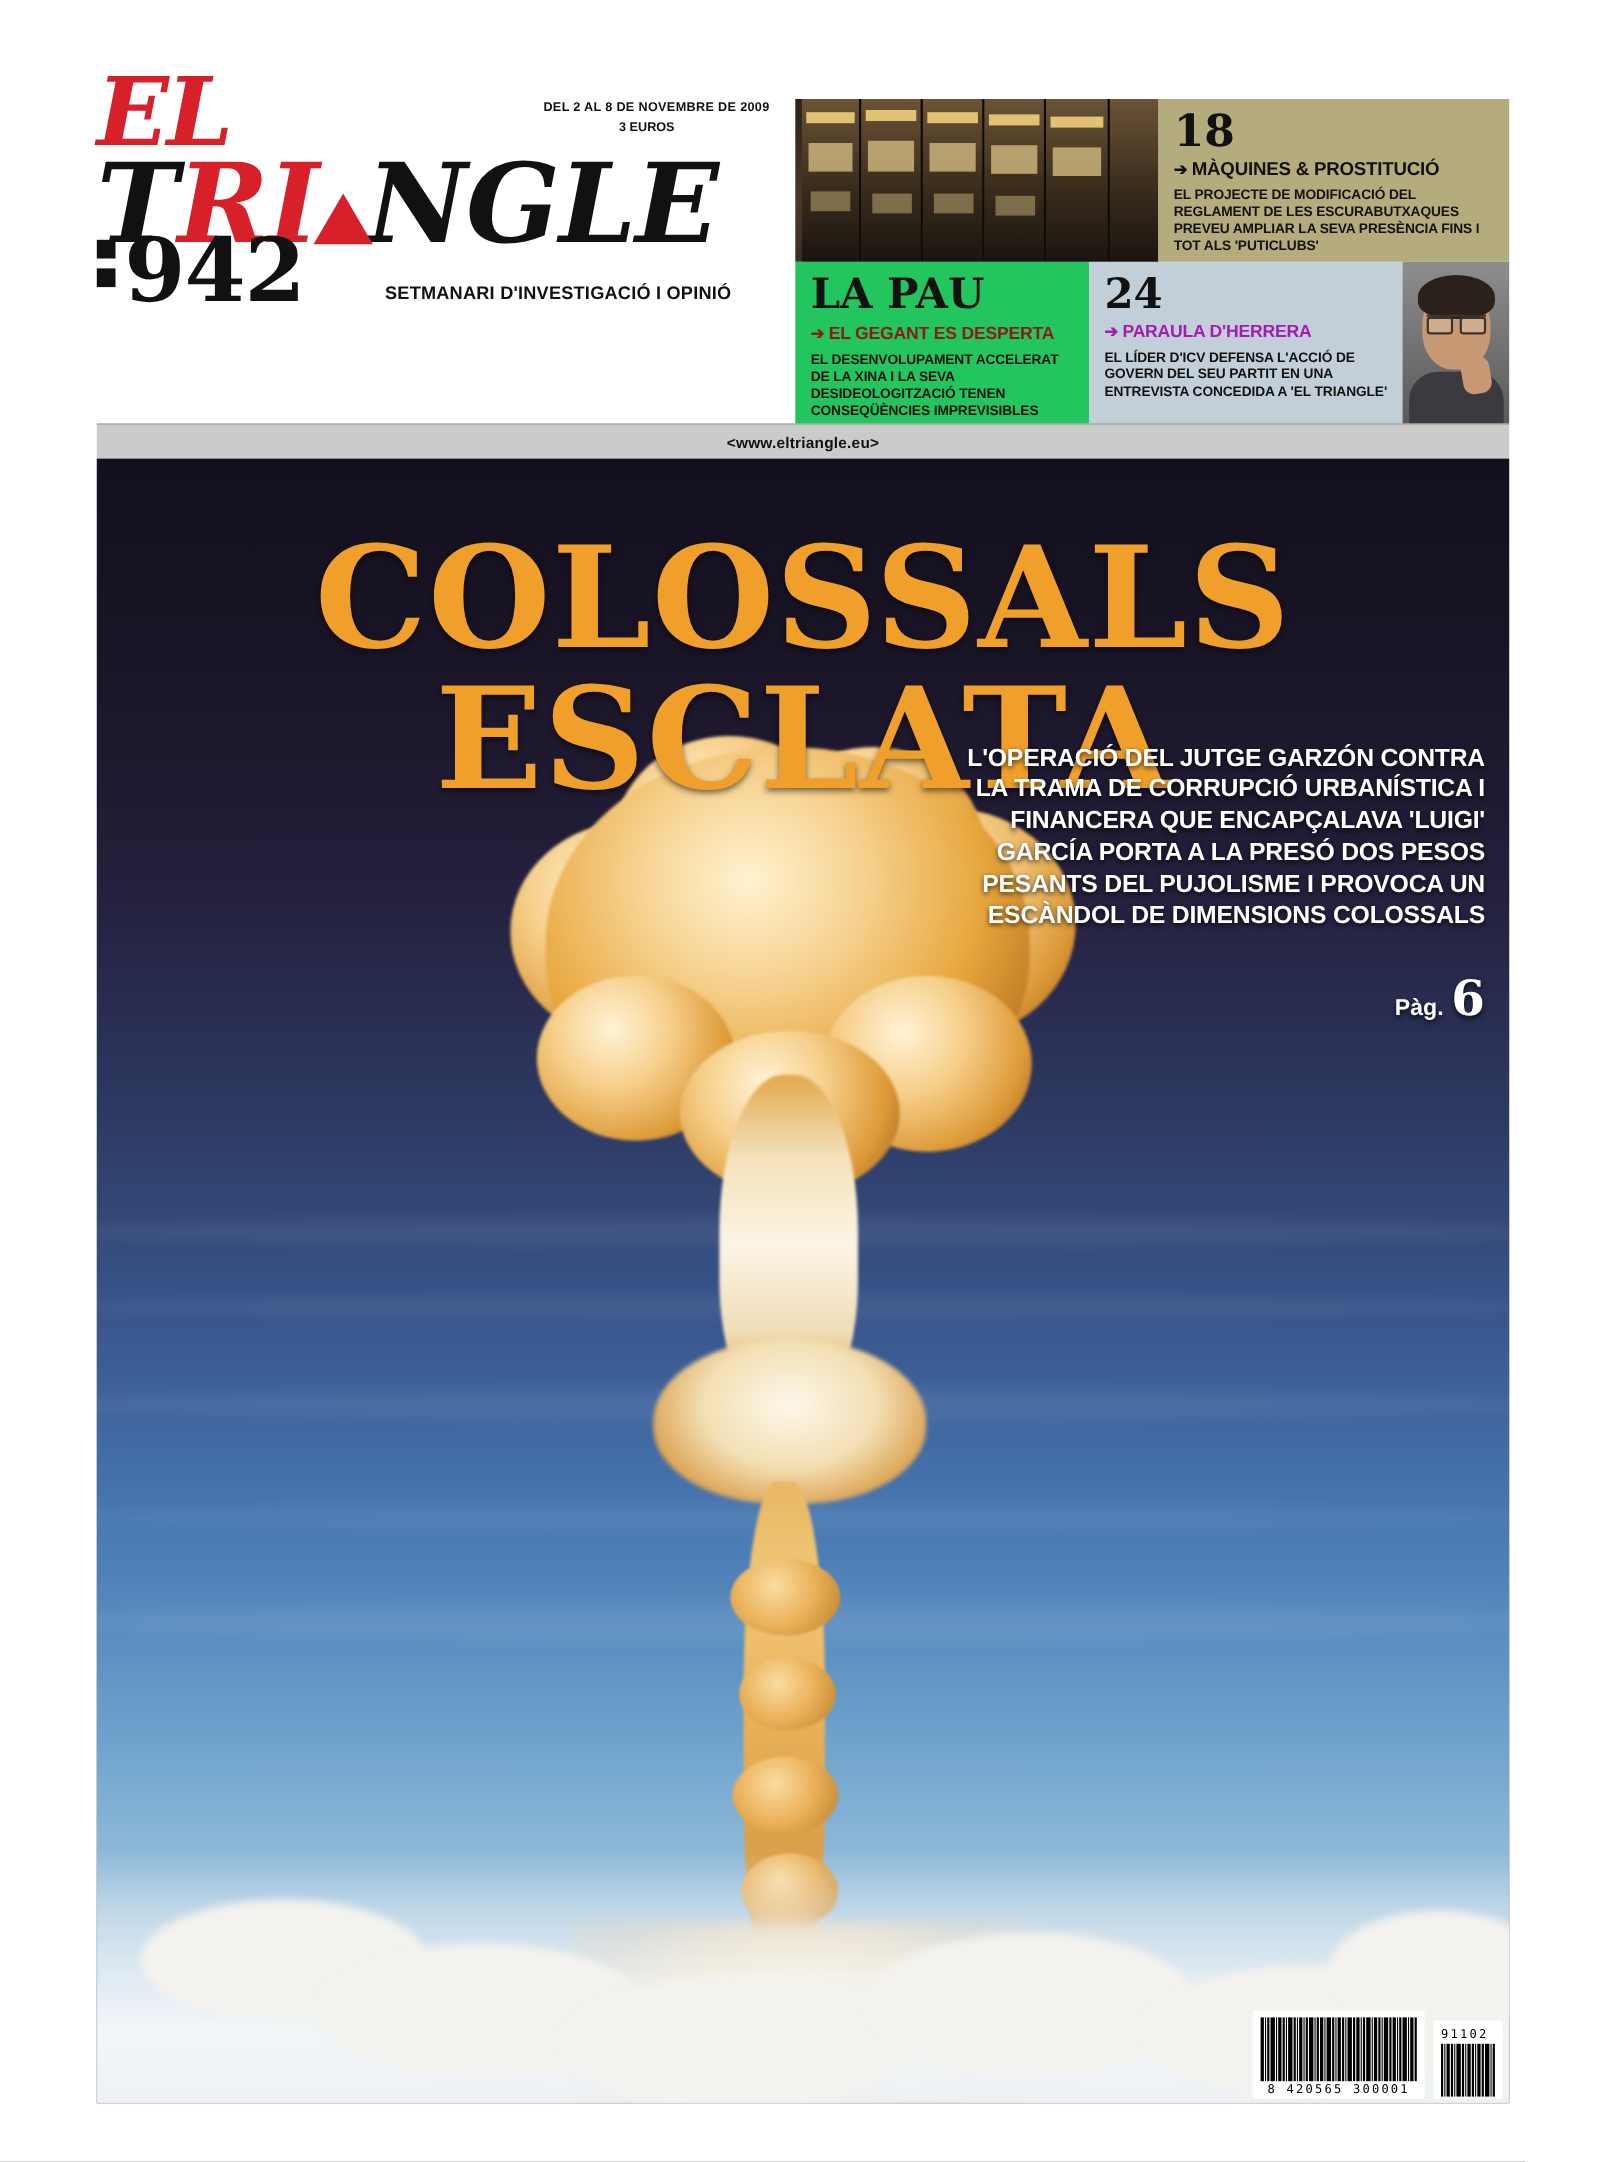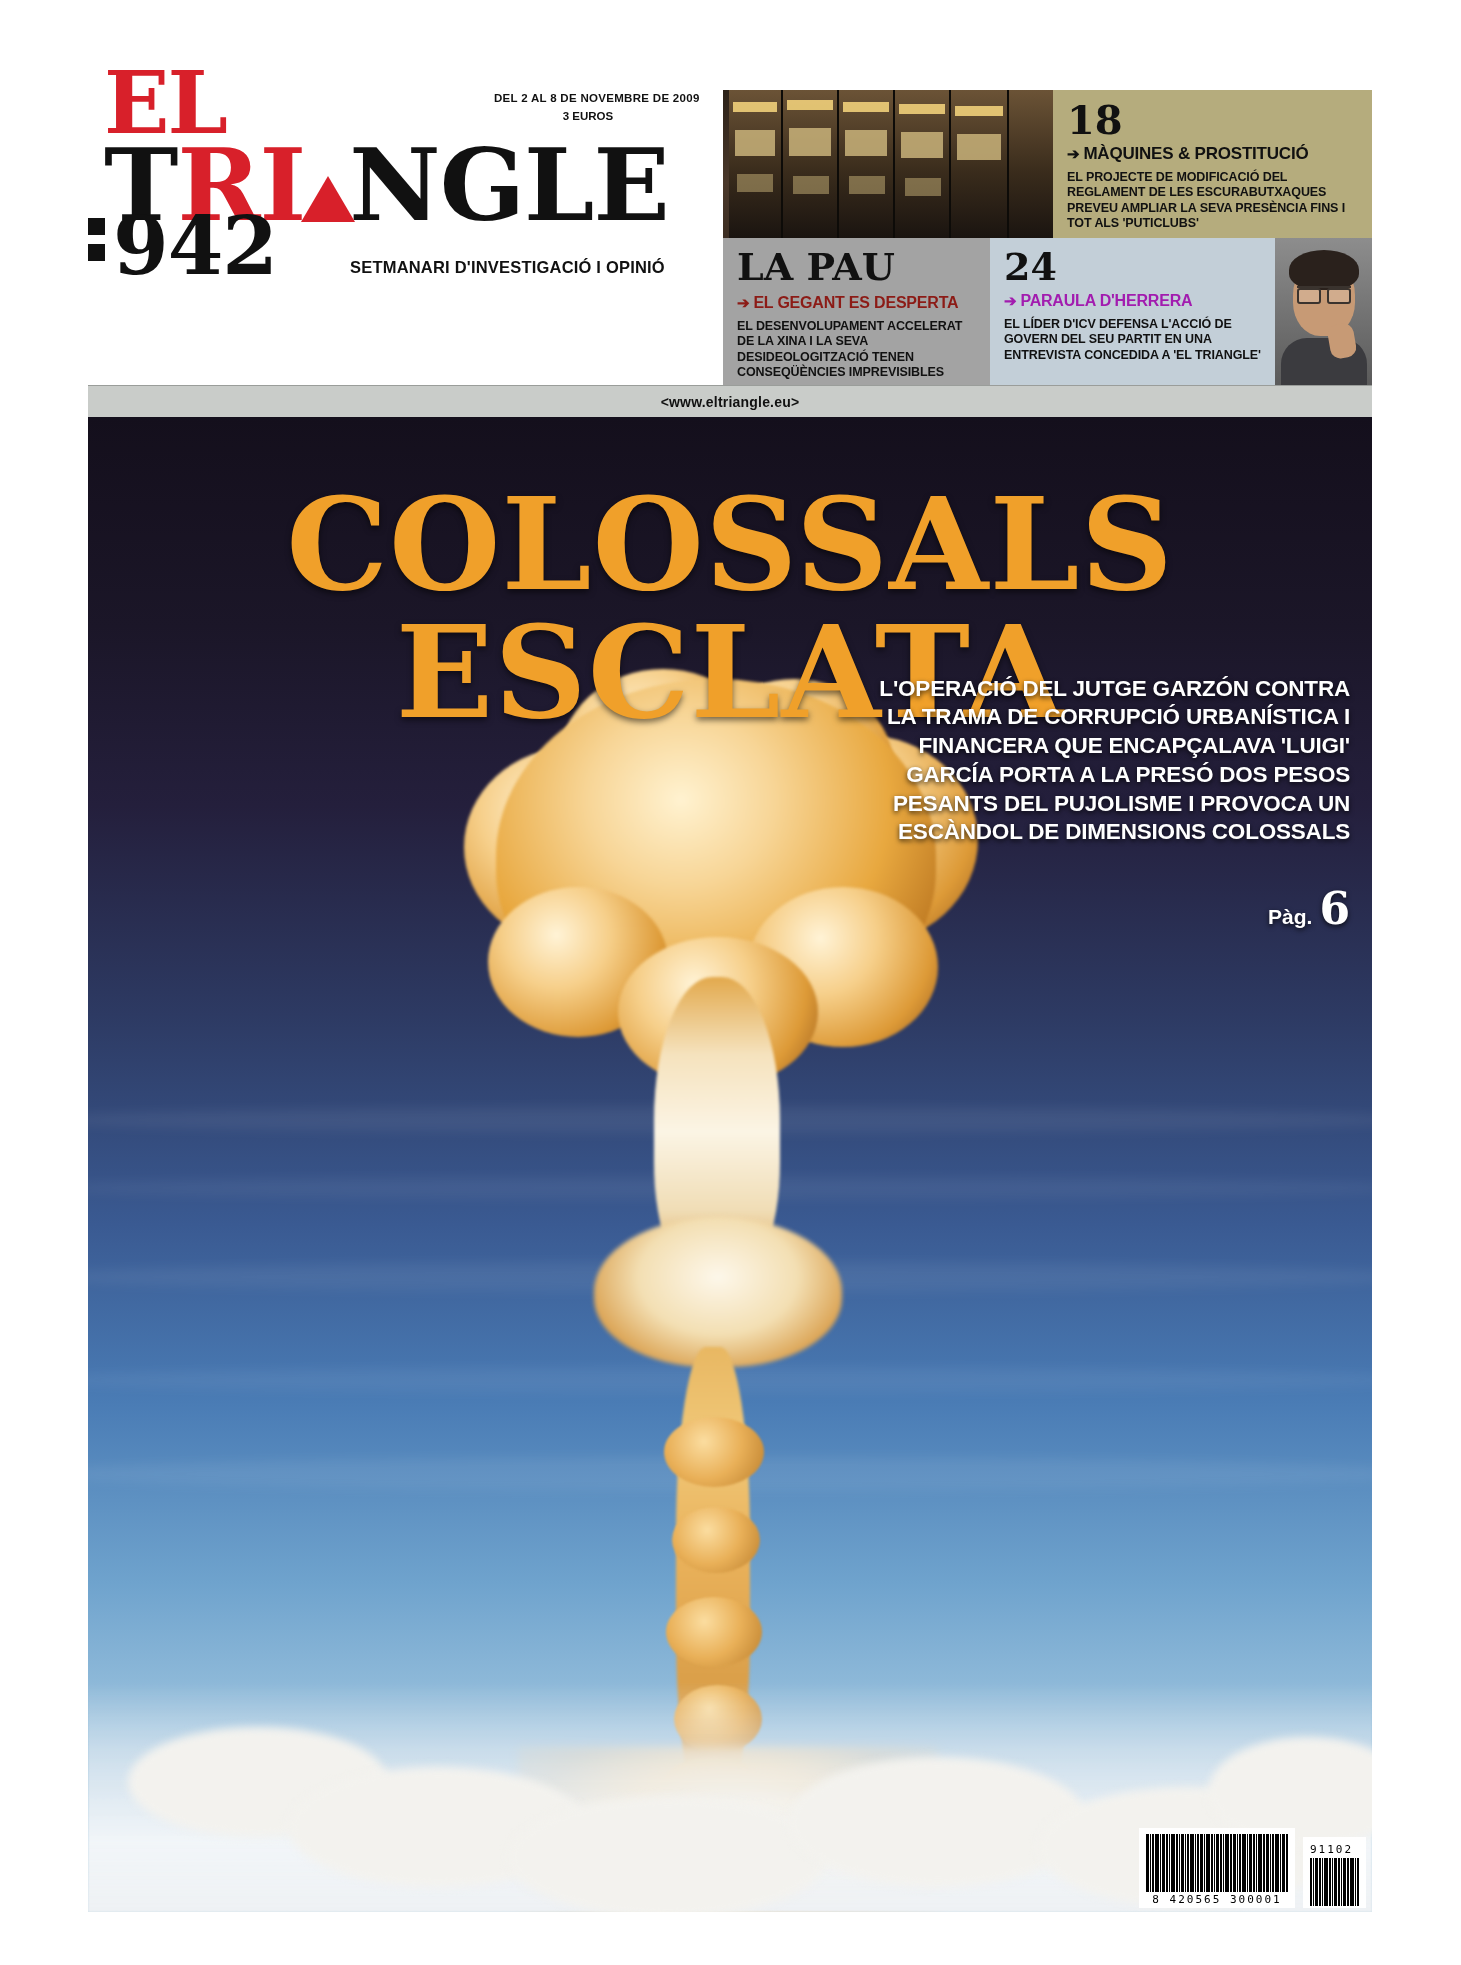--- a/index.html
+++ b/index.html
@@ -27,23 +27,24 @@
   .masthead {
     position: absolute;
     left: 0; top: 0;
     width: 1461px;
     height: 385px;
     background: #ffffff;
   }
 
   .logo-block {
     position: absolute;
-    left: 104px;
+    left: 88px;
     top: 68px;
     width: 560px;
+    font-style: italic;
   }
   .logo-el {
     font-family: "DejaVu Serif", serif;
     font-weight: bold;
     font-size: 86px;
     letter-spacing: -2px;
     line-height: 0.82;
     color: #111111;
     margin: 0;
   }
@@ -196,21 +197,21 @@
     font-weight: bold;
     line-height: 1.22;
     letter-spacing: -0.1px;
   }
 
   .teaser-lapau {
     position: absolute;
     left: 0; top: 148px;
     width: 267px;
     height: 148px;
-    background: #a3a3a3;
+    background: #22c55e;
     padding: 10px 12px 8px 14px;
     box-sizing: border-box;
     color: #111111;
   }
   .lapau-title {
     font-family: "DejaVu Serif", serif;
     font-weight: bold;
     font-size: 38px;
     line-height: 1;
     margin-bottom: 8px;

